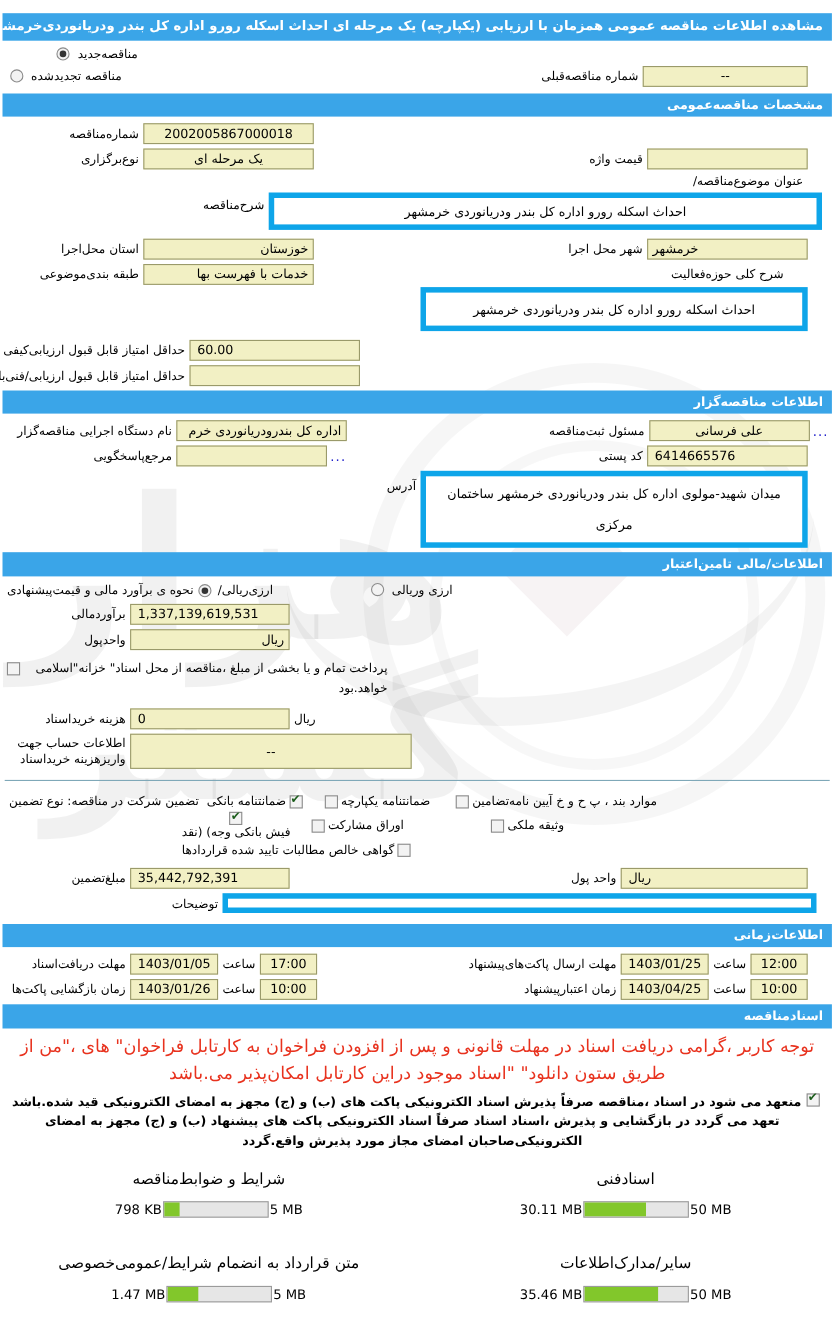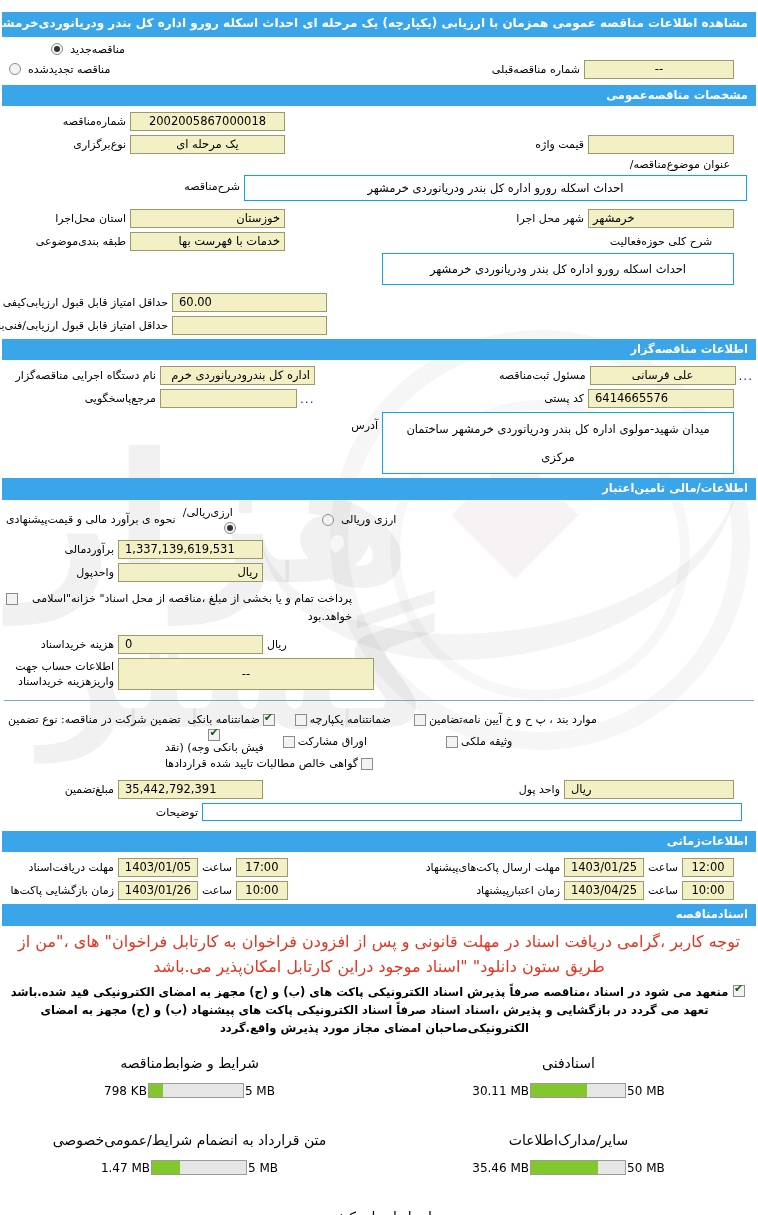--- a/index.html
+++ b/index.html
@@ -108,21 +108,21 @@
     padding: 0 4px;
     text-align: center;
     color: #000;
     overflow: hidden;
     white-space: nowrap;
     font-family: "DejaVu Sans", "Liberation Sans", sans-serif;
   }
   .fld.num { direction: ltr; text-align: center; }
   .box {
     background: #ffffff;
-    border: 1px solid #0ea5e9;
+    border: 5px solid #0ea5e9;
     min-height: 36px;
     font-size: 11.5px;
     padding: 2px 6px;
     text-align: center;
     line-height: 1.5;
     color: #000;
   }
   .box.thin { min-height: 17px; line-height: 15px; padding: 0 6px; }
 
   
@@ -354,21 +354,21 @@
 
   <div style="padding:6px 2px 4px 2px;">
 
     <div style="display:flex;align-items:center;justify-content:flex-start;">
       <div style="flex:1 1 auto;"></div>
       <label class="opt" style="display:flex;align-items:center;gap:4px;flex-direction:row-reverse;margin-left:26px;">
         <span class="radio"></span>
         <span class="t">ارزی وریالی</span>
       </label>
       <div style="flex:0 0 60px;"></div>
-      <label class="opt" style="display:flex;align-items:flex-start;gap:3px;flex-direction:column;">
+      <label class="opt" style="display:flex;align-items:flex-end;gap:3px;flex-direction:row;">
         <span class="t">ارزی‌ریالی/</span>
         <span class="radio on"></span>
       </label>
       <div class="lbl" style="width:auto;">نحوه ی برآورد مالی و قیمت‌پیشنهادی</div>
     </div>
 
     <div style="display:flex;align-items:center;margin-top:6px;">
       <div style="flex:1 1 auto;"></div>
       <div class="fld num" style="width:145px;text-align:left;padding-left:6px;">1,337,139,619,531</div>
       <div class="lbl" style="width:116px;text-align:right;">برآورد‌مالی</div>

